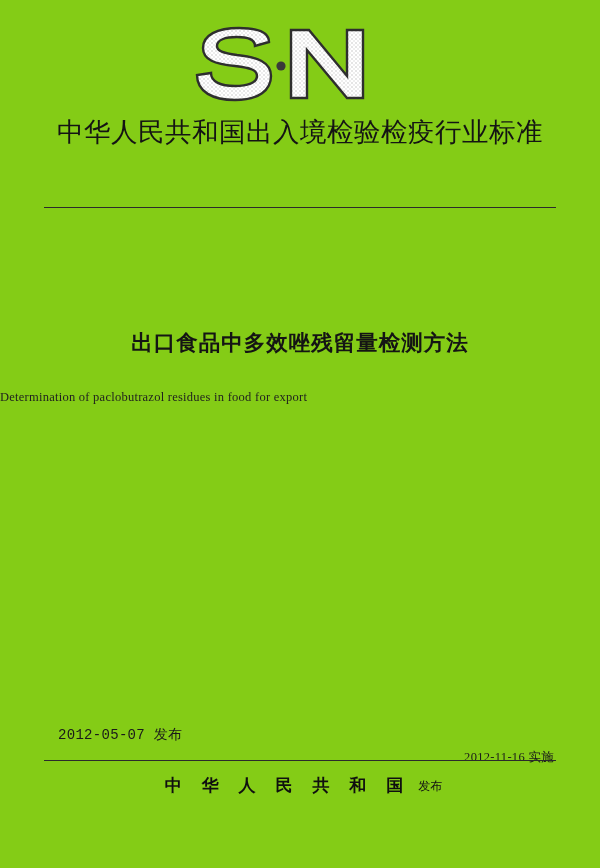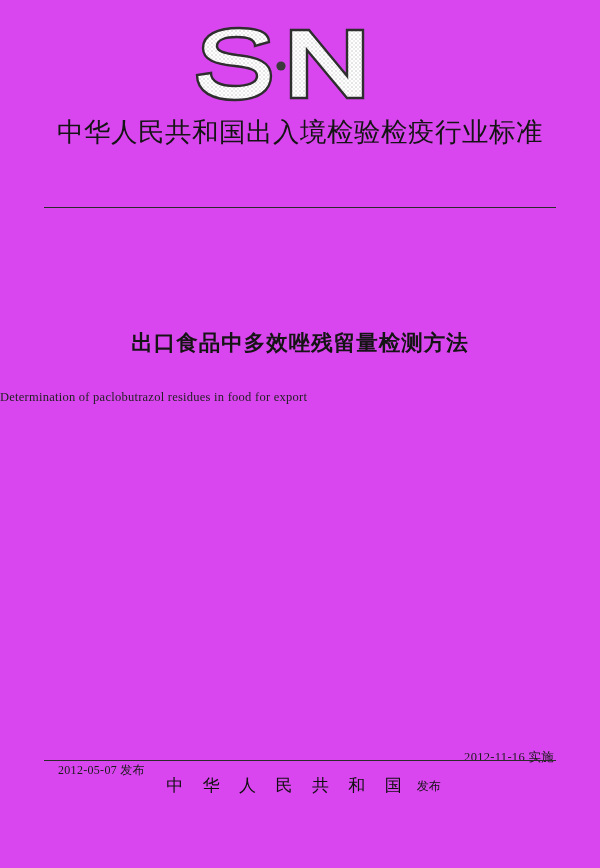--- a/index.html
+++ b/index.html
@@ -13,21 +13,21 @@
     font-family: "Liberation Sans", sans-serif;
     color: #1a1a1a;
     position: relative;
     overflow: hidden;
   }
   .page {
     position: absolute;
     left: 0; top: 0;
     width: 600px;
     height: 868px;
-    background: #d946ef;
+    background: #84cc16;
   }
 
   
   .logo-wrap {
     position: absolute;
     top: 26px;
     left: 0;
     width: 600px;
     height: 78px;
     display: flex;
@@ -100,24 +100,23 @@
     font-size: 12.5px;
     letter-spacing: 0.25px;
     color: #1f1f1f;
   }
 
   
   .date-left {
     position: absolute;
     top: 726px;
     left: 58px;
-    font-family: Liberation Serif, serif;
-    font-size: 12px;
+    font-family: Liberation Mono, monospace;
+    font-size: 14px;
     letter-spacing: 0.3px;
-    margin-top: 36px;
   }
   .date-right {
     position: absolute;
     top: 726px;
     right: 46px;
     font-family: Liberation Serif, serif;
     font-size: 12.5px;
     letter-spacing: 0.3px;
     margin-top: 23px;
   }
@@ -136,21 +135,21 @@
     top: 774px;
     left: 0;
     width: 600px;
     display: flex;
     justify-content: center;
     align-items: flex-end;
   }
   .issuer-lines {
     text-align: center;
     font-family: "DejaVu Sans", sans-serif;
-    font-weight: normal;
+    font-weight: bold;
     color: #0f0f0f;
   }
   .issuer-line1 {
     font-size: 17px;
     letter-spacing: 7px;
     padding-left: 7px;
   }
   .issuer-line2 {
     font-size: 17px;
     letter-spacing: 0.5px;

